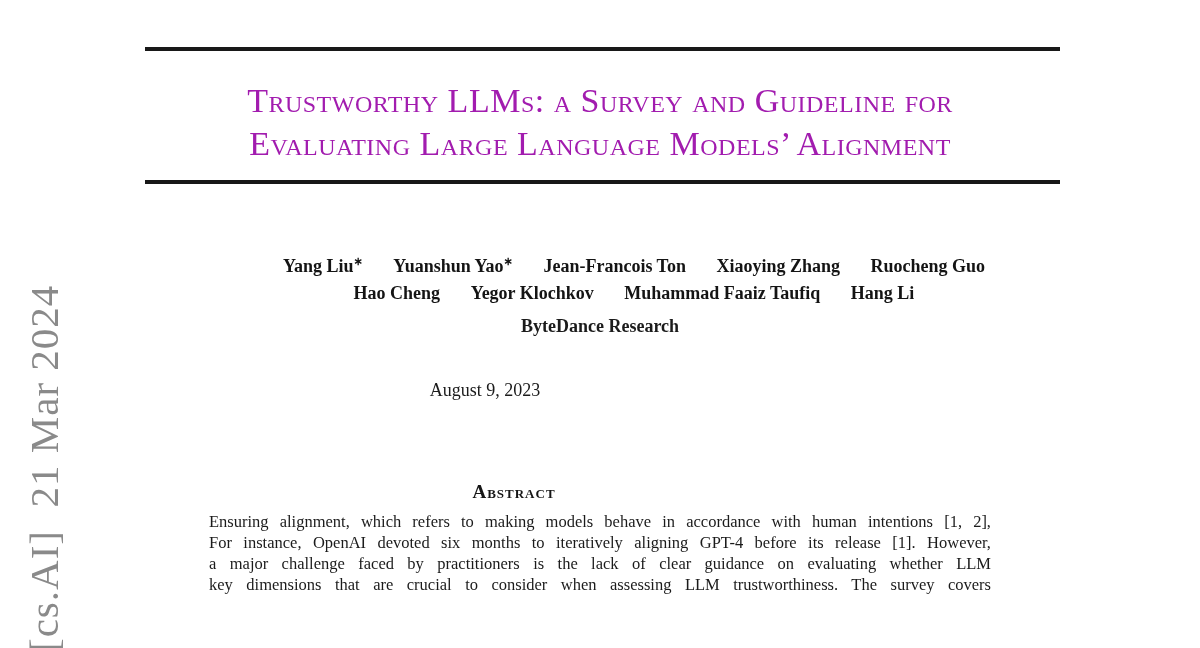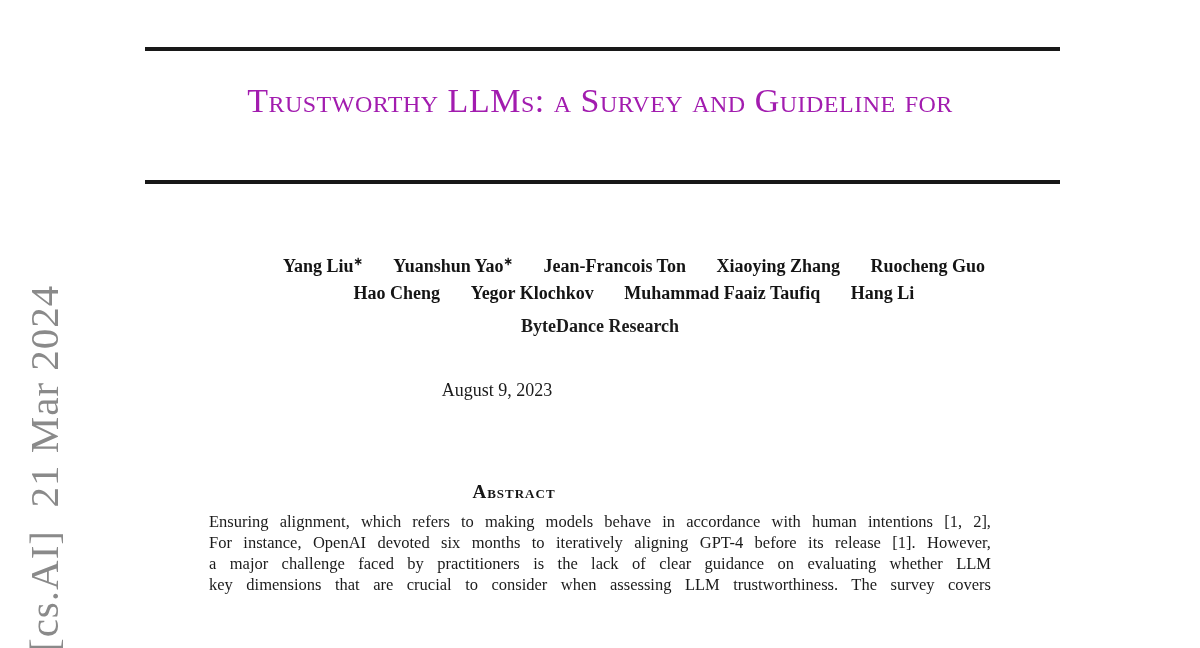--- a/index.html
+++ b/index.html
@@ -62,21 +62,21 @@
   .affiliation {
     position:absolute;
     top:316px; left:0; width:1200px;
     text-align:center;
     font-size:18px;
     color:#1b1b1b;
     font-weight:bold;
   }
   .date {
     position:absolute;
-    top:380px; left:16px; width:962px;
+    top:380px; left:4px; width:962px;
     text-align:center;
     font-size:18px;
     color:#1b1b1b;
   }
 
   .abstract-heading {
     position:absolute;
     top:481px; left:0; width:1028px;
     text-align:center;
     font-weight:bold;
@@ -105,20 +105,21 @@
 <body>
 
 <div class="page">
 
   <div class="arxiv-stamp">[cs.AI]  21 Mar 2024</div>
 
   <div class="rule rule-top"></div>
 
   <div class="title-block">
     <div class="title-line">Trustworthy LLMs: a Survey and Guideline for</div>
+    <div class="title-line">Evaluating Large Language Models’ Alignment</div>
   </div>
 
   <div class="rule rule-bottom"></div>
 
   <div class="authors-block">
     <div class="authors-row">
       <span class="author"><span>Yang Liu</span><sup>∗</sup></span>
       <span class="author"><span>Yuanshun Yao</span><sup>∗</sup></span>
       <span class="author"><span>Jean-Francois Ton</span><sup></sup></span>
       <span class="author"><span>Xiaoying Zhang</span><sup></sup></span>

